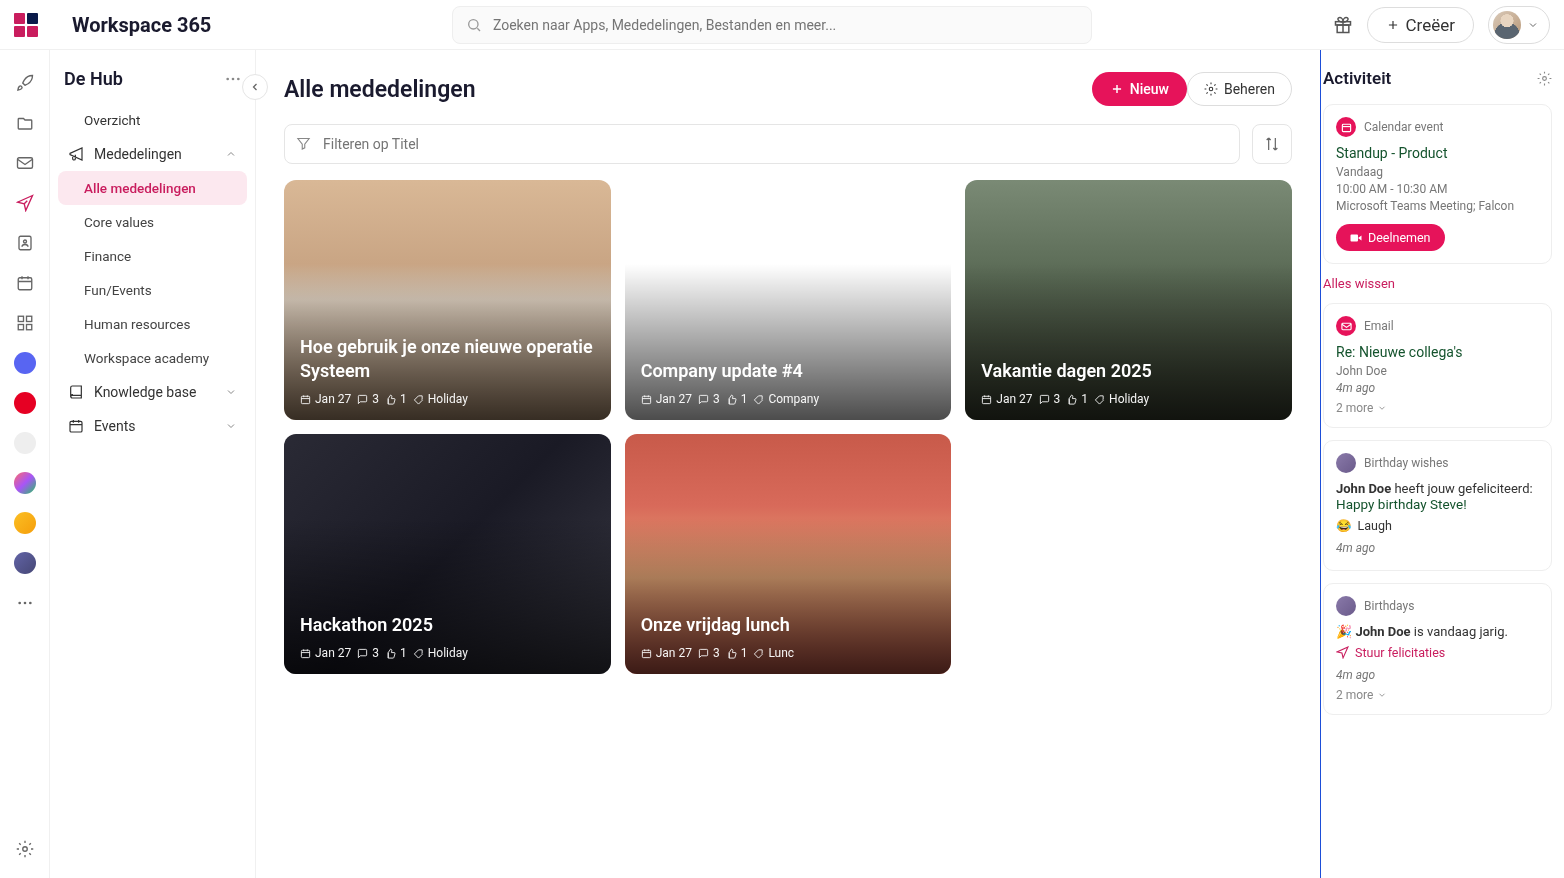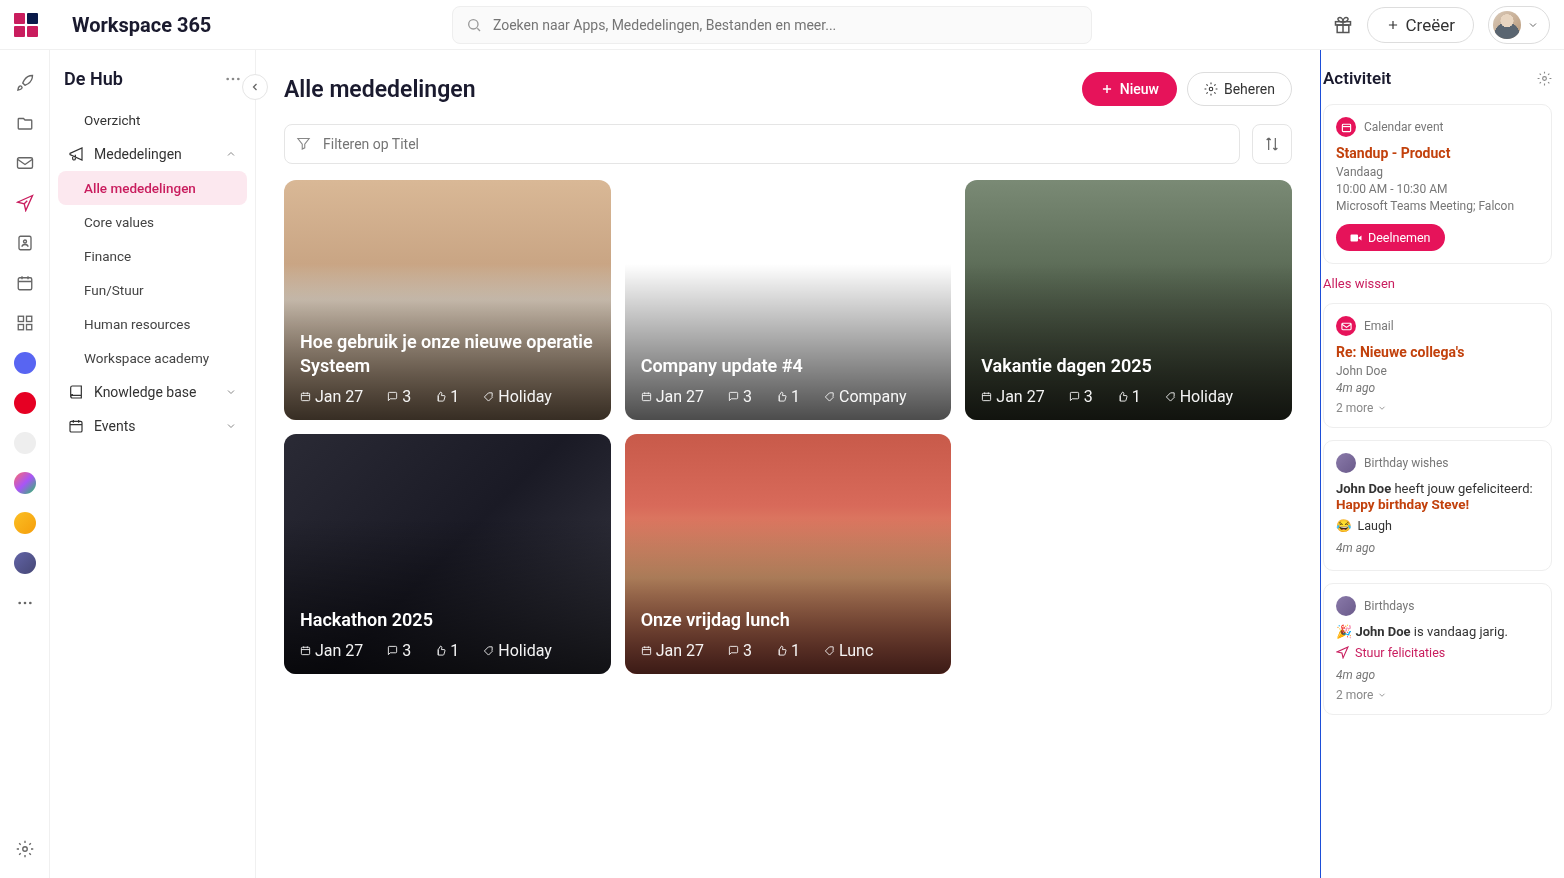--- a/index.html
+++ b/index.html
@@ -30,51 +30,51 @@
 .sb-dots{color:#888;cursor:pointer}
 .collapse-btn{position:absolute;right:-13px;top:24px;width:26px;height:26px;border-radius:50%;background:#fff;border:1px solid #e5e5e5;display:flex;align-items:center;justify-content:center;cursor:pointer;z-index:2;color:#666}
 .nav-item{display:flex;align-items:center;gap:10px;padding:9px 10px;font-size:14px;color:#333;cursor:pointer;border-radius:8px}
 .nav-item.sub{padding-left:26px;font-size:13.5px}
 .nav-item.subsub{padding-left:26px;font-size:13.5px;color:#444}
 .nav-item.sel{background:#fce8ef;color:#c91d5e;font-weight:500}
 .nav-item .chev{margin-left:auto;color:#888}
 .content{flex:1;padding:22px 28px 0 28px;overflow-y:auto}
 .page-head{display:flex;align-items:center;justify-content:space-between;margin-bottom:18px}
 .page-title{font-size:23px;font-weight:600;color:#1a1a2e}
-.page-actions{display:flex;gap:10px}
+.page-actions{display:flex;}
 .btn-primary{display:flex;align-items:center;gap:6px;background:#e6135a;color:#fff;border:none;border-radius:20px;padding:8px 18px;font-size:14px;font-weight:500;cursor:pointer}
 .btn-sec{display:flex;align-items:center;gap:6px;background:#fff;border:1px solid #ddd;color:#333;border-radius:20px;padding:8px 16px;font-size:14px;cursor:pointer}
 .filter-row{display:flex;gap:12px;margin-bottom:16px}
 .filter-input{flex:1;position:relative}
 .filter-input input{width:100%;height:40px;border:1px solid #e5e5e5;border-radius:8px;padding:0 14px 0 38px;font-size:14px;color:#555;background:#fff}
 .filter-input .ficn{position:absolute;left:12px;top:12px;color:#888}
 .sort-btn{width:40px;height:40px;border:1px solid #e5e5e5;border-radius:8px;background:#fff;display:flex;align-items:center;justify-content:center;cursor:pointer;color:#666}
 .cards{display:grid;grid-template-columns:repeat(3,1fr);gap:14px}
 .card{height:240px;border-radius:12px;position:relative;overflow:hidden;cursor:pointer;color:#fff}
 .card-bg{position:absolute;inset:0}
 .card-ov{position:absolute;inset:0;background:linear-gradient(180deg,transparent 35%,rgba(0,0,0,0.7) 100%)}
 .card-body{position:absolute;left:0;right:0;bottom:0;padding:14px 16px}
 .card-title{font-size:18px;font-weight:600;margin-bottom:10px;line-height:1.3}
-.card-meta{display:flex;align-items:center;gap:24px;font-size:16px;opacity:0.95}
+.card-meta{display:flex;align-items:center;gap:6px;font-size:12px;opacity:0.95}
 .card-meta span{display:flex;align-items:center;gap:4px}
 .bg1{background:linear-gradient(180deg,#d9b896 0%,#c9a584 35%,#e8d9c8 50%,#b89878 100%)}
 .bg2{background:radial-gradient(circle at 50% 55%,rgba(200,150,100,0.35) 0%,transparent 18%),radial-gradient(circle at 48% 52%,#3a2a4a 0%,transparent 22%),#0a0a1a;position:relative}
 .bg2::after{content:'';position:absolute;inset:0;background-image:radial-gradient(white 0.5px,transparent 0.5px);background-size:22px 22px;opacity:0.35}
 .bg3{background:linear-gradient(180deg,#7a8a75 0%,#5a6a55 40%,#3a4030 100%)}
 .bg4{background:linear-gradient(135deg,#2a2a35 0%,#1a1a25 50%,#3a3a45 100%)}
 .bg5{background:linear-gradient(180deg,#c85a4a 0%,#d86a5a 30%,#e8a878 60%,#c85a4a 100%)}
 .activity{width:244px;border-left:1px solid #1d4ed8;padding:18px 12px 0 2px}
 .act-head{display:flex;align-items:center;justify-content:space-between;margin-bottom:16px}
 .act-title{font-size:17px;font-weight:600}
 .act-gear{color:#888;cursor:pointer}
 .act-card{border:1px solid #eee;border-radius:10px;padding:12px;margin-bottom:12px}
 .act-type{display:flex;align-items:center;gap:8px;font-size:12px;color:#777;margin-bottom:8px}
 .act-ic{width:20px;height:20px;border-radius:50%;background:#e6135a;display:flex;align-items:center;justify-content:center;color:#fff;font-size:11px}
 .act-ic.av{background:linear-gradient(135deg,#8a7aaa,#6a5a8a)}
-.act-h{font-size:14px;font-weight:700;color:#c2410c;margin-bottom:4px}
+.act-h{font-size:14px;font-weight:400;color:#14532d;margin-bottom:4px}
 .act-sub{font-size:12px;color:#777;margin-bottom:3px}
 .act-join{display:inline-flex;align-items:center;gap:6px;background:#e6135a;color:#fff;border:none;border-radius:16px;padding:6px 14px;font-size:12.5px;margin-top:8px;cursor:pointer}
 .clear-all{font-size:13px;color:#c91d5e;cursor:pointer;margin-bottom:12px;display:block}
 .act-more{font-size:12px;color:#888;display:flex;align-items:center;gap:4px;margin-top:6px;cursor:pointer}
 .act-line{display:flex;align-items:center;gap:6px;font-size:12.5px;color:#333;margin-top:6px}
 .italic{font-style:italic}
 svg{display:block}
 </style>
 </head>
 <body>
@@ -218,21 +218,21 @@
     <div class="nav-item subsub sel">
         <span>Alle mededelingen</span>
       </div>
     <div class="nav-item subsub">
         <span>Core values</span>
       </div>
     <div class="nav-item subsub">
         <span>Finance</span>
       </div>
     <div class="nav-item subsub">
-        <span>Fun/Stuur</span>
+        <span>Fun/Events</span>
       </div>
     <div class="nav-item subsub">
         <span>Human resources</span>
       </div>
     <div class="nav-item subsub">
         <span>Workspace academy</span>
       </div>
     <div class="nav-item">
       <svg width="16" height="16" viewBox="0 0 24 24" fill="none" stroke="currentColor" stroke-width="1.8">
           <path d="M4 19.5A2.5 2.5 0 0 1 6.5 17H20V3H6.5A2.5 2.5 0 0 0 4 5.5v14zM6.5 17H20v4H6.5a2.5 2.5 0 0 1 0-5z"></path>

